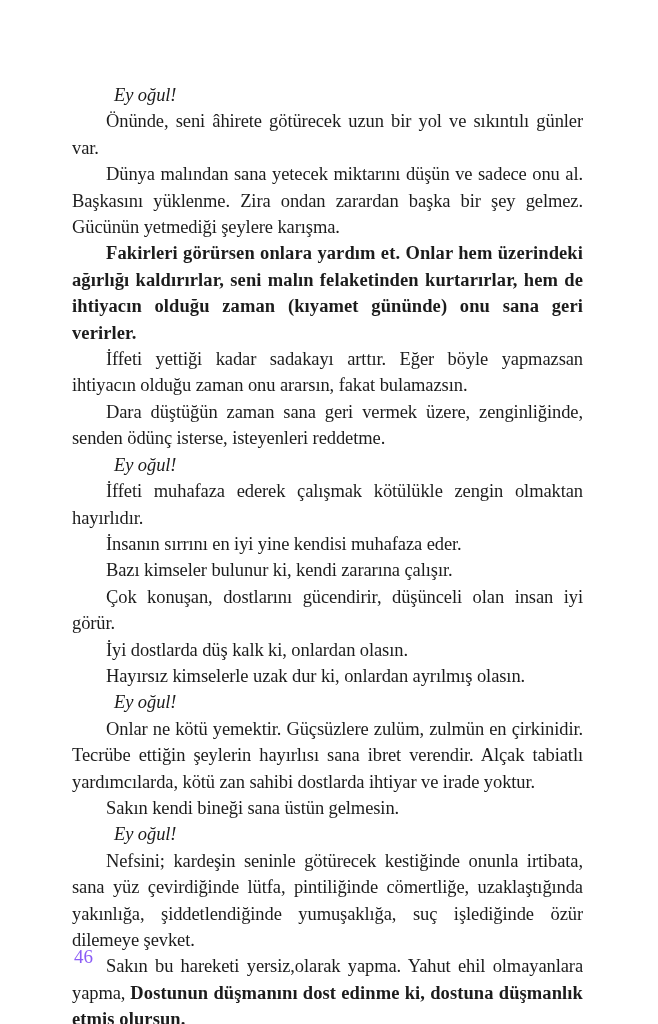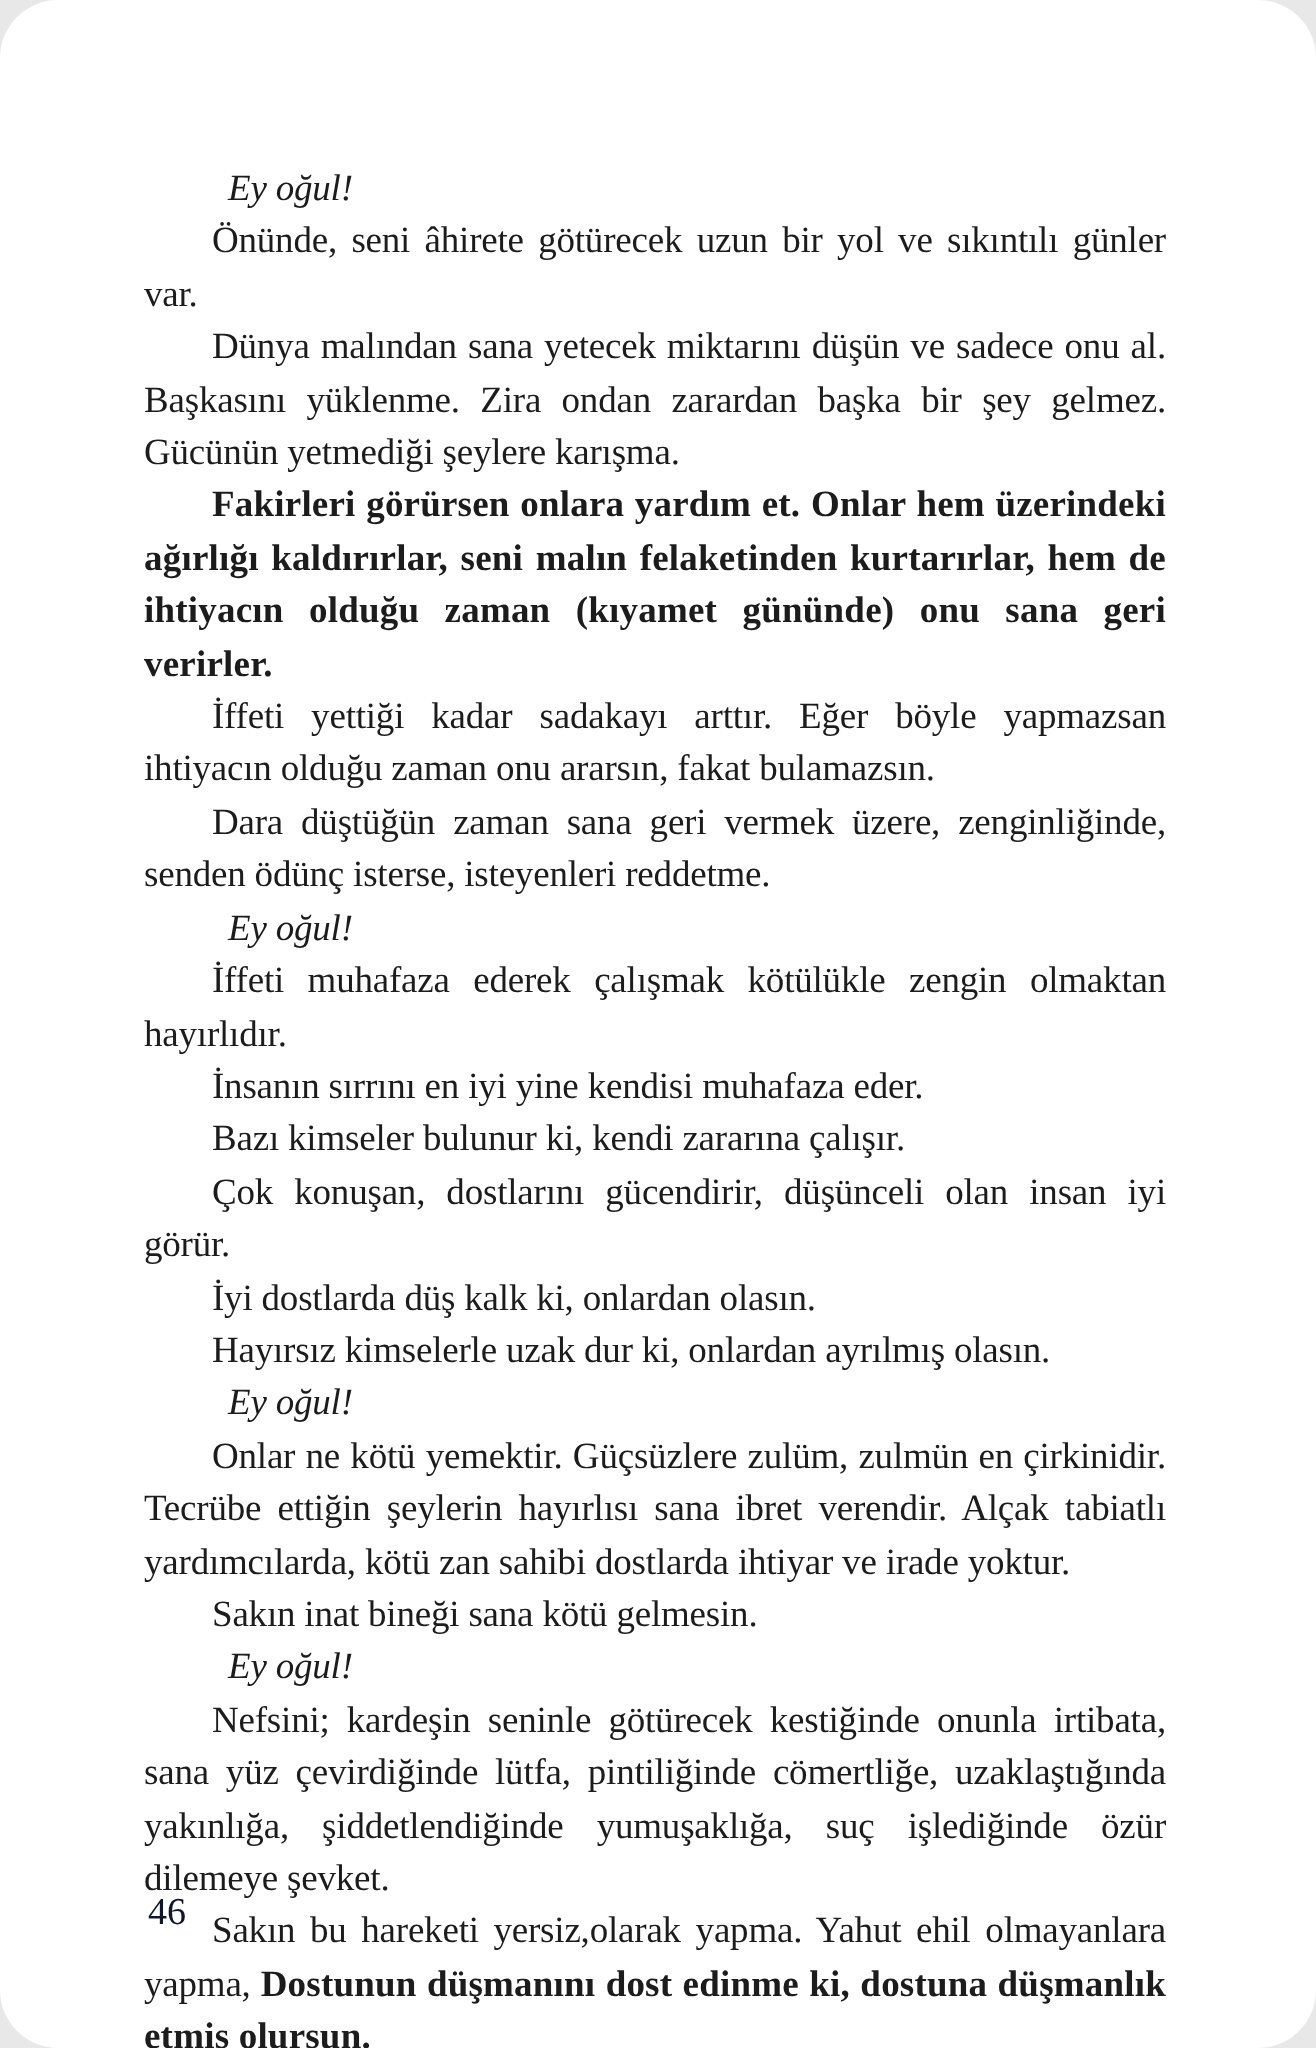--- a/index.html
+++ b/index.html
@@ -9,21 +9,20 @@
   }
   .book-page {
     position: relative;
     width: 658px;
     height: 1024px;
     margin: 0 auto;
     background: #ffffff;
     font-family: "Liberation Serif", "DejaVu Serif", serif;
     color: #1c1c1c;
     overflow: hidden;
-    border-radius: 29px;
   }
   .text-block {
     position: absolute;
     left: 72px;
     top: 82px;
     width: 511px;
     font-size: 18.5px;
     line-height: 26.4px;
     letter-spacing: -0.1px;
     text-align: justify;
@@ -38,21 +37,21 @@
   }
   .seg-normal { font-style: normal; font-weight: 400; }
   .seg-italic { font-style: italic; font-weight: 400; }
   .seg-bold   { font-style: normal; font-weight: 700; letter-spacing: 0.1px; }
   .page-number {
     position: absolute;
     left: 74px;
     top: 946px;
     font-size: 19px;
     line-height: 22px;
-    color: #0f172a;
+    color: #8b5cf6;
   }
 </style>
 </head>
 <body>
 
 <div class="book-page">
   <div class="text-block">
       <p class="para heading"><span class="seg-italic">Ey oğul!</span></p>
       <p class="para"><span class="seg-normal">Önünde, seni âhirete götürecek uzun bir yol ve sıkıntılı günler var.</span></p>
       <p class="para"><span class="seg-normal">Dünya malından sana yetecek miktarını düşün ve sadece onu al. Başkasını yüklenme. Zira ondan zarardan başka bir şey gelmez. Gücünün yetmediği şeylere karışma.</span></p>
@@ -61,19 +60,19 @@
       <p class="para"><span class="seg-normal">Dara düştüğün zaman sana geri vermek üzere, zenginliğinde, senden ödünç isterse, isteyenleri reddetme.</span></p>
       <p class="para heading"><span class="seg-italic">Ey oğul!</span></p>
       <p class="para"><span class="seg-normal">İffeti muhafaza ederek çalışmak kötülükle zengin olmaktan hayırlıdır.</span></p>
       <p class="para"><span class="seg-normal">İnsanın sırrını en iyi yine kendisi muhafaza eder.</span></p>
       <p class="para"><span class="seg-normal">Bazı kimseler bulunur ki, kendi zararına çalışır.</span></p>
       <p class="para"><span class="seg-normal">Çok konuşan, dostlarını gücendirir, düşünceli olan insan iyi görür.</span></p>
       <p class="para"><span class="seg-normal">İyi dostlarda düş kalk ki, onlardan olasın.</span></p>
       <p class="para"><span class="seg-normal">Hayırsız kimselerle uzak dur ki, onlardan ayrılmış olasın.</span></p>
       <p class="para heading"><span class="seg-italic">Ey oğul!</span></p>
       <p class="para"><span class="seg-normal">Onlar ne kötü yemektir. Güçsüzlere zulüm, zulmün en çirkinidir. Tecrübe ettiğin şeylerin hayırlısı sana ibret verendir. Alçak tabiatlı yardımcılarda, kötü zan sahibi dostlarda ihtiyar ve irade yoktur.</span></p>
-      <p class="para"><span class="seg-normal">Sakın inat bineği sana kötü gelmesin.</span></p>
+      <p class="para"><span class="seg-normal">Sakın kendi bineği sana üstün gelmesin.</span></p>
       <p class="para heading"><span class="seg-italic">Ey oğul!</span></p>
       <p class="para"><span class="seg-normal">Nefsini; kardeşin seninle götürecek kestiğinde onunla irtibata, sana yüz çevirdiğinde lütfa, pintiliğinde cömertliğe, uzaklaştığında yakınlığa, şiddetlendiğinde yumuşaklığa, suç işlediğinde özür dilemeye şevket.</span></p>
       <p class="para"><span class="seg-normal">Sakın bu hareketi yersiz,olarak yapma. Yahut ehil olmayanlara yapma, </span><span class="seg-bold">Dostunun düşmanını dost edinme ki, dostuna düşmanlık etmiş olursun.</span></p>
     </div>
   <div class="page-number">46</div>
 </div>
 
 </body></html>

